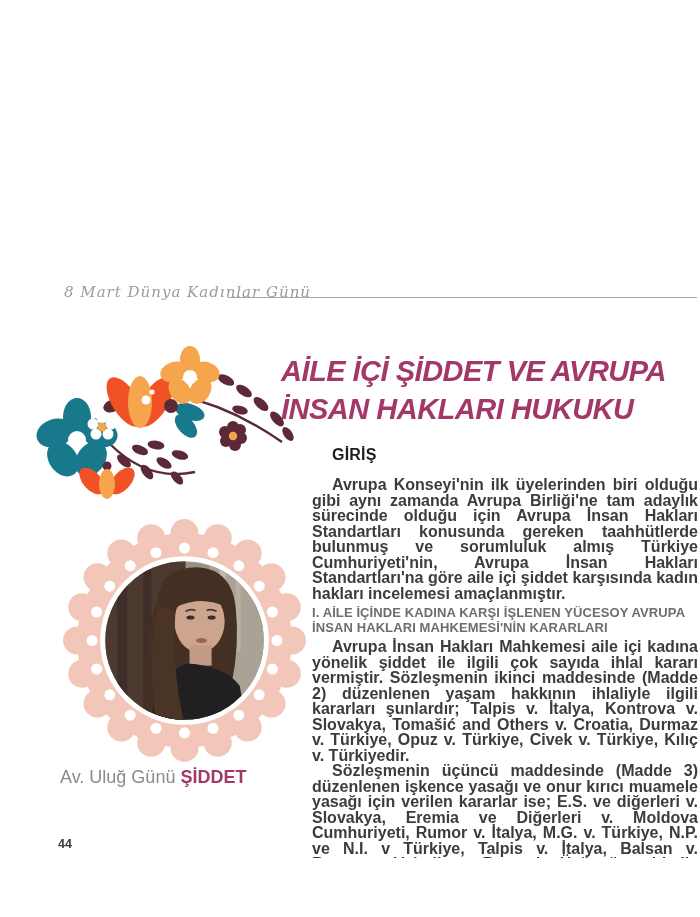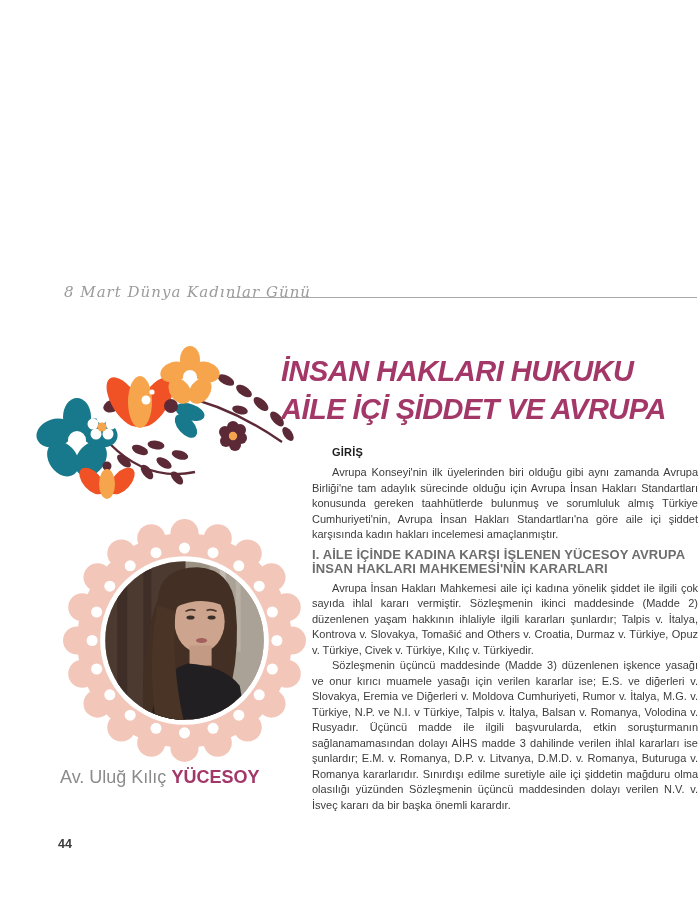--- a/index.html
+++ b/index.html
@@ -53,32 +53,33 @@
   .article-title span { display: block; white-space: nowrap; }
 
   
   .text-col {
     position: absolute;
     left: 312px; top: 446px;
     width: 386px;
     color: var(--body-text);
   }
   .giris {
-    margin: 0 0 7px 20px;
-    font-size: 11px;
+    margin: 0 0 13px 20px;
+    font-size: 16px;
     font-weight: bold;
     color: #1d1d1d;
     letter-spacing: 0.2px;
   }
   .text-col p {
     margin: 0;
-    font-size: 11px;
+    font-size: 16px;
     line-height: 15.5px;
     text-align: justify;
     text-indent: 20px;
+    font-weight: bold;
   }
   .section-heading {
     margin: 5px 0 4px 0;
     font-size: 13px;
     line-height: 14.5px;
     font-weight: bold;
     letter-spacing: 0.1px;
     color: var(--heading-gray);
   }
 
@@ -188,22 +189,22 @@
 
     <g>
       <circle cx="77" cy="122" r="4.5" fill="var(--flower-maroon)"></circle>
       <ellipse cx="62" cy="137" rx="9" ry="16" fill="var(--flower-orange)" transform="rotate(-42 62 137)"></ellipse>
       <ellipse cx="92" cy="137" rx="9" ry="16" fill="var(--flower-orange)" transform="rotate(42 92 137)"></ellipse>
       <ellipse cx="77" cy="140" rx="8" ry="15" fill="var(--flower-light-orange)"></ellipse>
     </g>
   </svg>
 
   <h1 class="article-title">
+    <span>AİLE İÇİ ŞİDDET VE AVRUPA</span>
     <span>İNSAN HAKLARI HUKUKU</span>
-    <span>AİLE İÇİ ŞİDDET VE AVRUPA</span>
   </h1>
 
   <div class="text-col">
     <h3 class="giris">GİRİŞ</h3>
     <p>Avrupa Konseyi'nin ilk üyelerinden biri olduğu gibi aynı zamanda Avrupa Birliği'ne tam adaylık sürecinde olduğu için Avrupa İnsan Hakları Standartları konusunda gereken taahhütlerde bulunmuş ve sorumluluk almış Türkiye Cumhuriyeti'nin, Avrupa İnsan Hakları Standartları'na göre aile içi şiddet karşısında kadın hakları incelemesi amaçlanmıştır.</p>
     <h4 class="section-heading">I. AİLE İÇİNDE KADINA KARŞI İŞLENEN YÜCESOY AVRUPA İNSAN HAKLARI MAHKEMESİ'NİN KARARLARI</h4>
     <p>Avrupa İnsan Hakları Mahkemesi aile içi kadına yönelik şiddet ile ilgili çok sayıda ihlal kararı vermiştir. Sözleşmenin ikinci maddesinde (Madde 2) düzenlenen yaşam hakkının ihlaliyle ilgili kararları şunlardır; Talpis v. İtalya, Kontrova v. Slovakya, Tomašić and Others v. Croatia, Durmaz v. Türkiye, Opuz v. Türkiye, Civek v. Türkiye, Kılıç v. Türkiyedir.</p>
     <p>Sözleşmenin üçüncü maddesinde (Madde 3) düzenlenen işkence yasağı ve onur kırıcı muamele yasağı için verilen kararlar ise; E.S. ve diğerleri v. Slovakya, Eremia ve Diğerleri v. Moldova Cumhuriyeti, Rumor v. İtalya, M.G. v. Türkiye, N.P. ve N.I. v Türkiye, Talpis v. İtalya, Balsan v. Romanya, Volodina v. Rusyadır. Üçüncü madde ile ilgili başvurularda, etkin soruşturmanın sağlanamamasından dolayı AİHS madde 3 dahilinde verilen ihlal kararları ise şunlardır; E.M. v. Romanya, D.P. v. Litvanya, D.M.D. v. Romanya, Buturuga v. Romanya kararlarıdır. Sınırdışı edilme suretiyle aile içi şiddetin mağduru olma olasılığı yüzünden Sözleşmenin üçüncü maddesinden dolayı verilen N.V. v. İsveç kararı da bir başka önemli karardır.</p>
   </div>
 
@@ -282,18 +283,18 @@
       <path d="M147,95 Q152,93 157,96" fill="none" stroke="#4a362b" stroke-width="1.6"></path>
       <ellipse cx="142" cy="125" rx="5.5" ry="2.6" fill="#a35f5c"></ellipse>
 
       <rect x="130" y="130" width="22" height="20" fill="#c39a84"></rect>
       <path d="M92,204 Q96,158 128,148 Q164,150 180,170 L186,204 Z" fill="#211f22"></path>
       <path d="M98,90 Q88,140 96,204 L124,204 Q112,150 116,96 Z" fill="#4a3426"></path>
     </g>
   </svg>
 
   <div class="author">
-    <span class="author-prefix">Av. Uluğ Kılıç </span><span class="author-surname">YÜCESOY</span>
+    <span class="author-prefix">Av. Uluğ Günü </span><span class="author-surname">ŞİDDET</span>
   </div>
 
   <div class="page-number">44</div>
 
 </div>
 
 </body></html>

